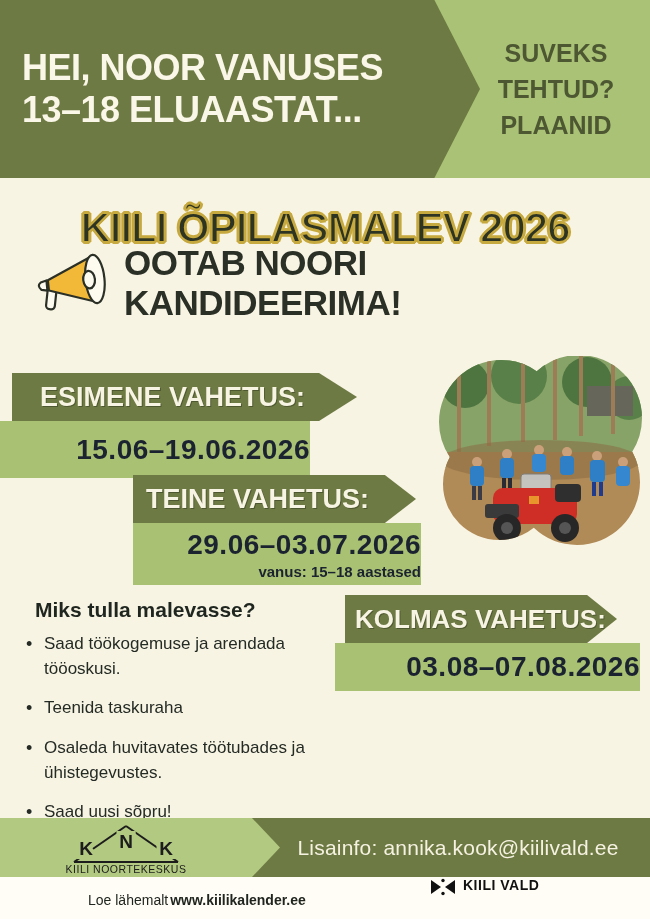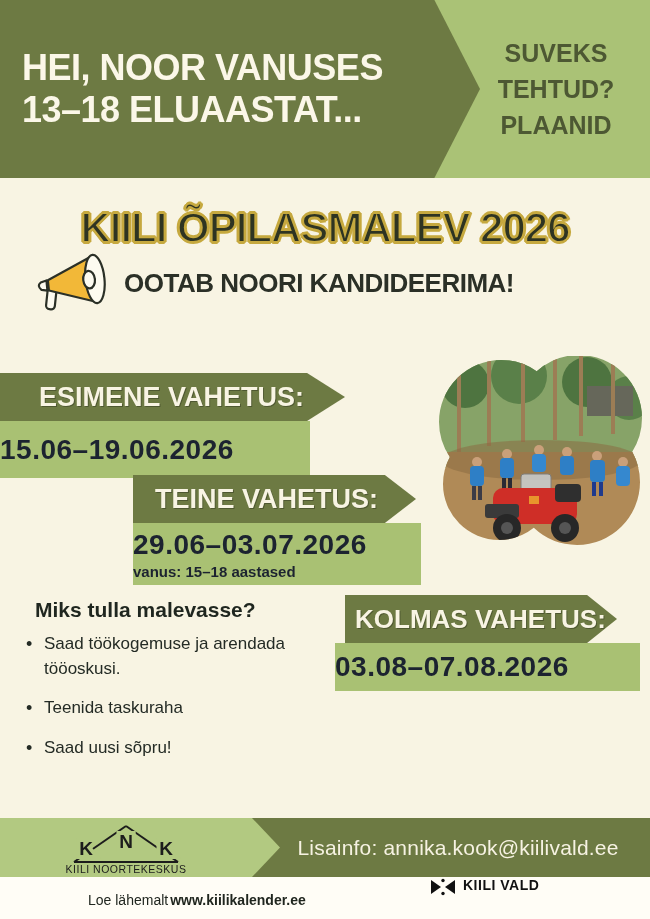--- a/index.html
+++ b/index.html
@@ -26,40 +26,40 @@
   }
   
   .title {
     position:absolute; left:0; top:204px; width:650px; text-align:center;
     font-size:42px; font-weight:bold; letter-spacing:-1px; color:#2e3422;
     -webkit-text-stroke:2px #c6a93f;
     text-shadow:-2px 0 0 #c6a93f, 2px 0 0 #c6a93f, 0 -2px 0 #c6a93f, 0 2px 0 #c6a93f;
   }
   .subtitle-row { position:absolute; left:30px; top:250px; width:590px; height:66px; display:flex; align-items:center; }
   .megaphone { width:82px; height:66px; flex:0 0 auto; transform:rotate(-6deg); }
-  .subtitle { color:#2b3027; font-weight:bold; font-size:26px; letter-spacing:-0.5px; margin-left:12px; }
+  .subtitle { color:#2b3027; font-weight:bold; font-size:35px; letter-spacing:-0.5px; margin-left:12px; }
   
   .intro { position:absolute; left:22px; top:320px; width:560px; font-size:19px; line-height:1.35; color:#232b25; }
   .intro b { font-weight:bold; }
   
   .banner-dark {
     position:absolute; background:#6d7a43; color:#f8f4e3; font-weight:bold; font-size:27px;
     display:flex; align-items:center; height:48px;
     clip-path:polygon(0 0, 89% 0, 100% 50%, 89% 100%, 0 100%);
     text-shadow:1px 1px 0 rgba(0,0,0,0.28);
   }
   .banner-light {
     position:absolute; background:#a9c173; color:#1c2330; font-weight:bold;
-    display:flex; flex-direction:column; align-items:flex-start; justify-content:center;
+    display:flex; flex-direction:column; align-items:flex-end; justify-content:center;
   }
   .banner-light .date { font-size:28px; letter-spacing:0.5px; }
   .banner-light .note { font-size:15px; margin-top:2px; }
-  #shift1-dark { left:0; top:373px; width:345px; padding-left:39px; }
+  #shift1-dark { left:12px; top:373px; width:345px; padding-left:28px; }
   #shift1-light { left:0; top:421px; width:310px; height:57px; }
-  #shift2-dark { left:133px; top:475px; width:283px; padding-left:22px; }
+  #shift2-dark { left:133px; top:475px; width:283px; padding-left:13px; }
   #shift2-light { left:133px; top:523px; width:288px; height:62px; }
   #shift3-dark { left:345px; top:595px; width:272px; padding-left:10px; font-size:26px; }
   #shift3-light { left:335px; top:643px; width:305px; height:48px; }
   
   .why-heading { position:absolute; left:35px; top:598px; font-size:21px; font-weight:bold; color:#1f261f; }
   .why-list { position:absolute; left:22px; top:632px; width:325px; list-style:none; }
   .why-list li {
     position:relative; padding-left:22px; margin-bottom:15px;
     font-size:17px; line-height:1.45; color:#242b25;
   }
@@ -201,20 +201,21 @@
     <span>KOLMAS VAHETUS:</span>
   </div>
   <div class="banner-light" id="shift3-light">
     <span class="date">03.08–07.08.2026</span>
   </div>
 
   <div class="why-heading">Miks tulla malevasse?</div>
   <ul class="why-list">
     <li>Saad töökogemuse ja arendada tööoskusi.</li>
     <li>Teenida taskuraha</li>
+    <li>Osaleda huvitavates töötubades ja ühistegevustes.</li>
     <li>Saad uusi sõpru!</li>
   </ul>
 
   <div class="bottom-band">
     <div class="bottom-dark"></div>
     <div class="bottom-light">
       <svg class="knk-logo" width="140" height="52" viewBox="0 0 140 52">
         <g stroke="#1c1c1c" stroke-width="2" fill="none">
           <line x1="70" y1="4" x2="18" y2="40"></line>
           <line x1="70" y1="4" x2="122" y2="40"></line>

